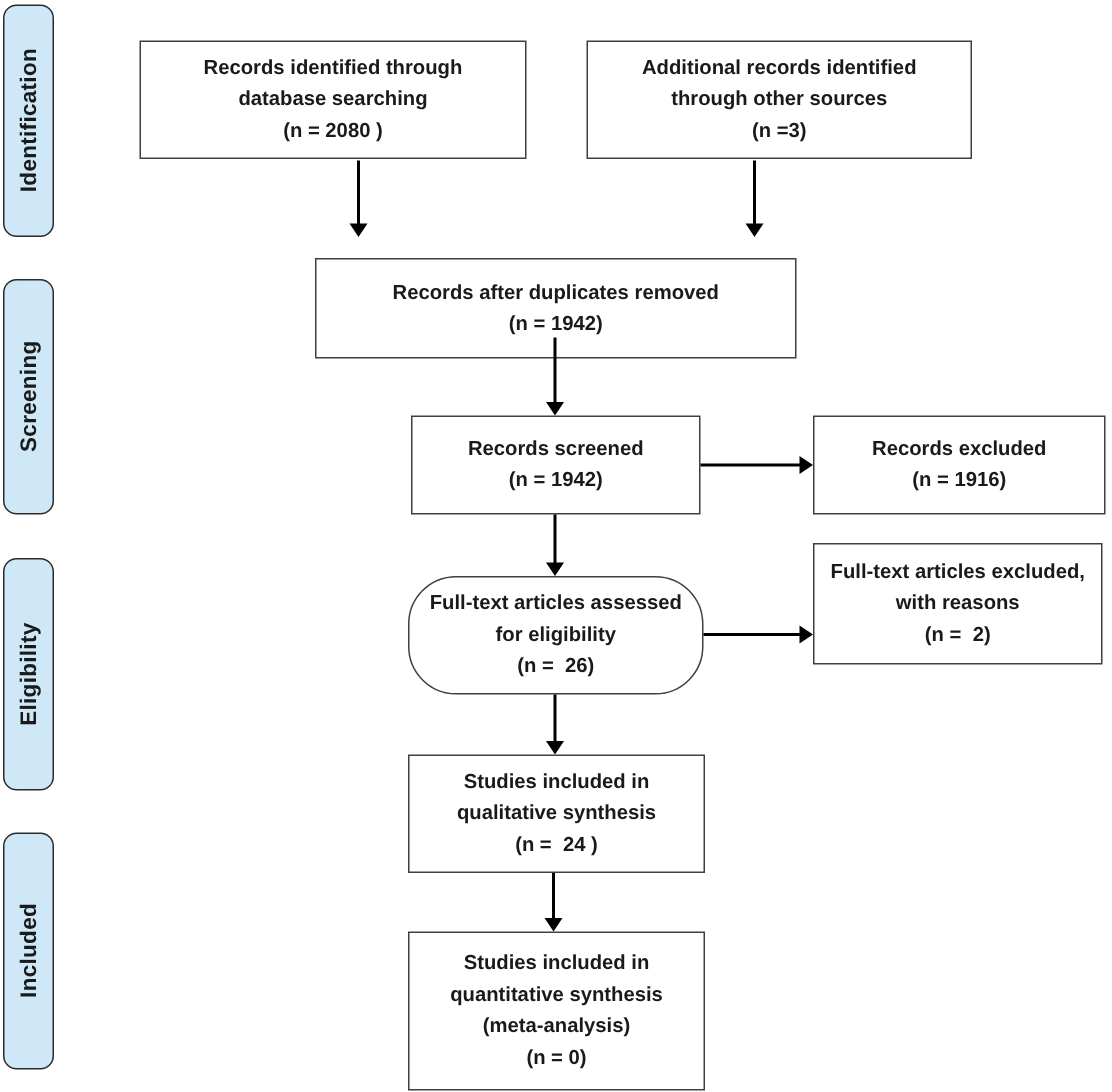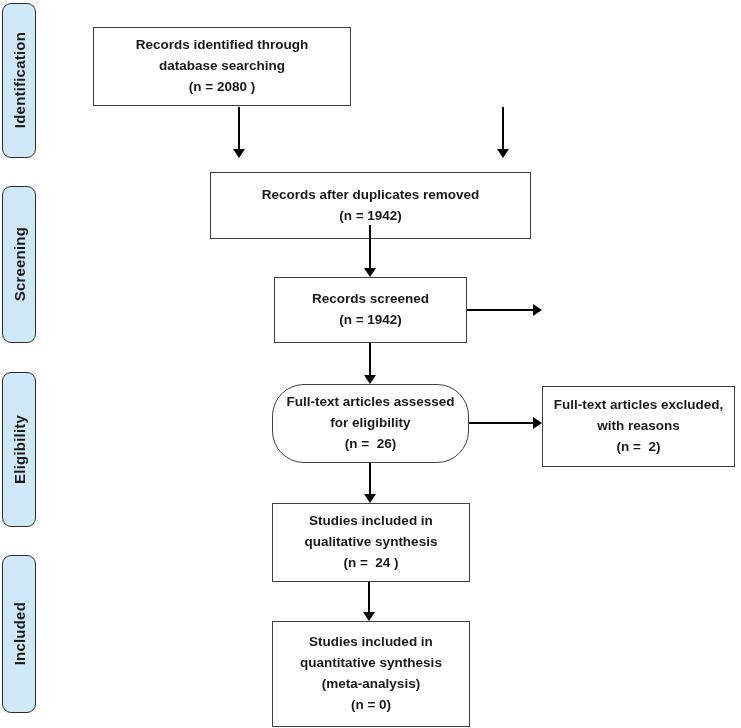--- a/index.html
+++ b/index.html
@@ -97,39 +97,48 @@
   <div class="stage" style="left:2px; top:555px; width:34px; height:158px;">
     <span class="stage-label">Included</span>
   </div>
 
   <div class="fbox" style="left:93px; top:27px; width:258px; height:79px;">
     <div class="fbox-text">Records identified through
 database searching
 (n = 2080 )</div>
   </div>
 
+  <div class="fbox" style="left:391px; top:27px; width:257px; height:79px;">
+    <div class="fbox-text">Additional records identified
+through other sources
+(n =3)</div>
+  </div>
 
   <div class="fbox" style="left:210px; top:158px; width:321px; height:67px;margin-top:14px;">
     <div class="fbox-text">Records after duplicates removed
 (n = 1942)</div>
   </div>
 
   <div class="fbox" style="left:274px; top:277px; width:193px; height:66px;">
     <div class="fbox-text">Records screened
 (n = 1942)</div>
   </div>
 
+  <div class="fbox" style="left:542px; top:277px; width:195px; height:66px;">
+    <div class="fbox-text">Records excluded
+(n = 1916)</div>
+  </div>
 
   <div class="fbox" style="left:272px; top:384px; width:197px; height:79px;border-radius:32px;">
     <div class="fbox-text">Full-text articles assessed
 for eligibility
 (n =&nbsp; 26)</div>
   </div>
 
-  <div class="fbox" style="left:542px; top:386px; width:193px; height:81px;">
+  <div class="fbox" style="left:542px; top:362px; width:193px; height:81px;">
     <div class="fbox-text">Full-text articles excluded,
 with reasons
 (n =&nbsp; 2)</div>
   </div>
 
   <div class="fbox" style="left:272px; top:503px; width:198px; height:79px;">
     <div class="fbox-text">Studies included in
 qualitative synthesis
 (n =&nbsp; 24 )</div>
   </div>

